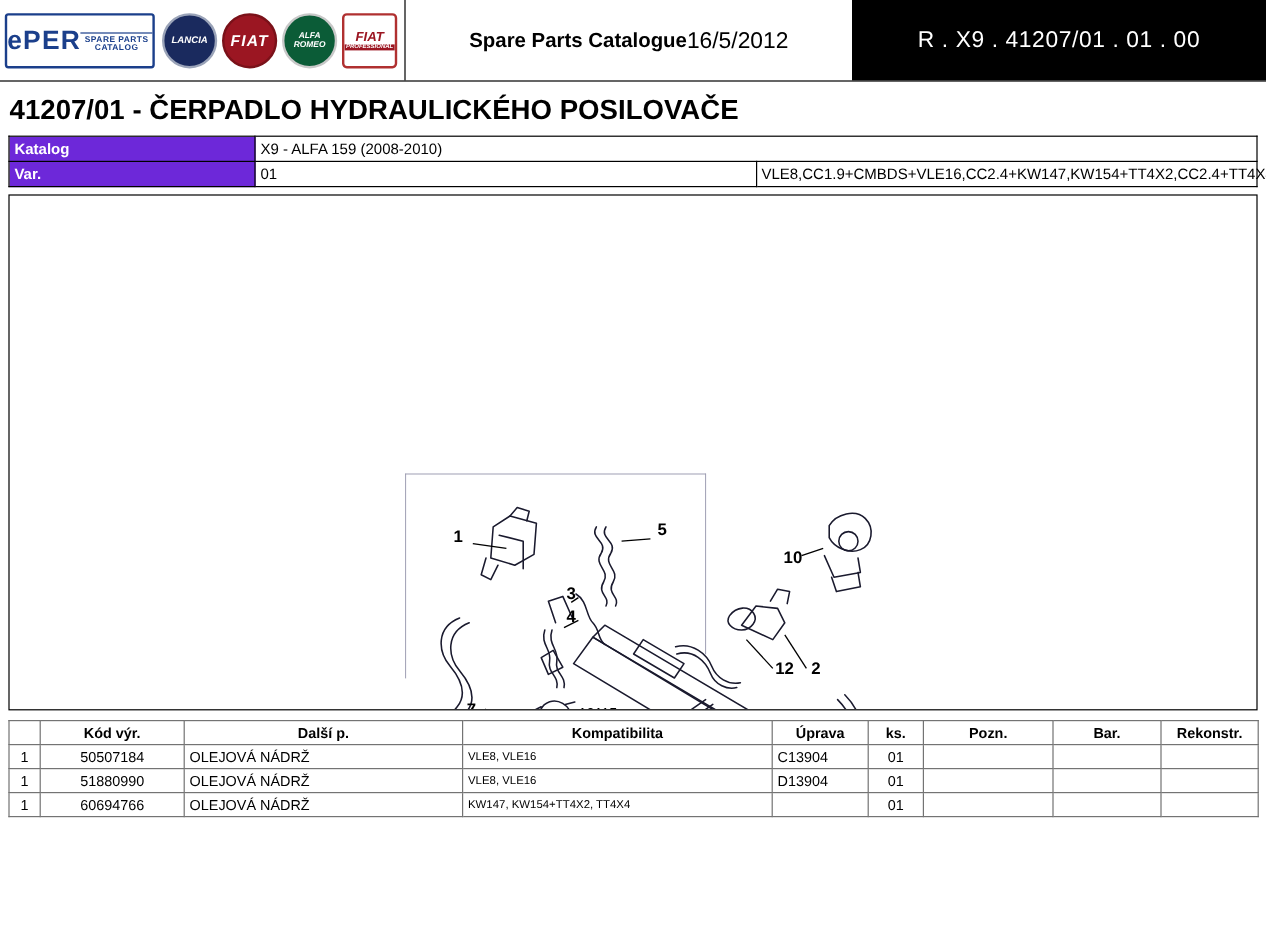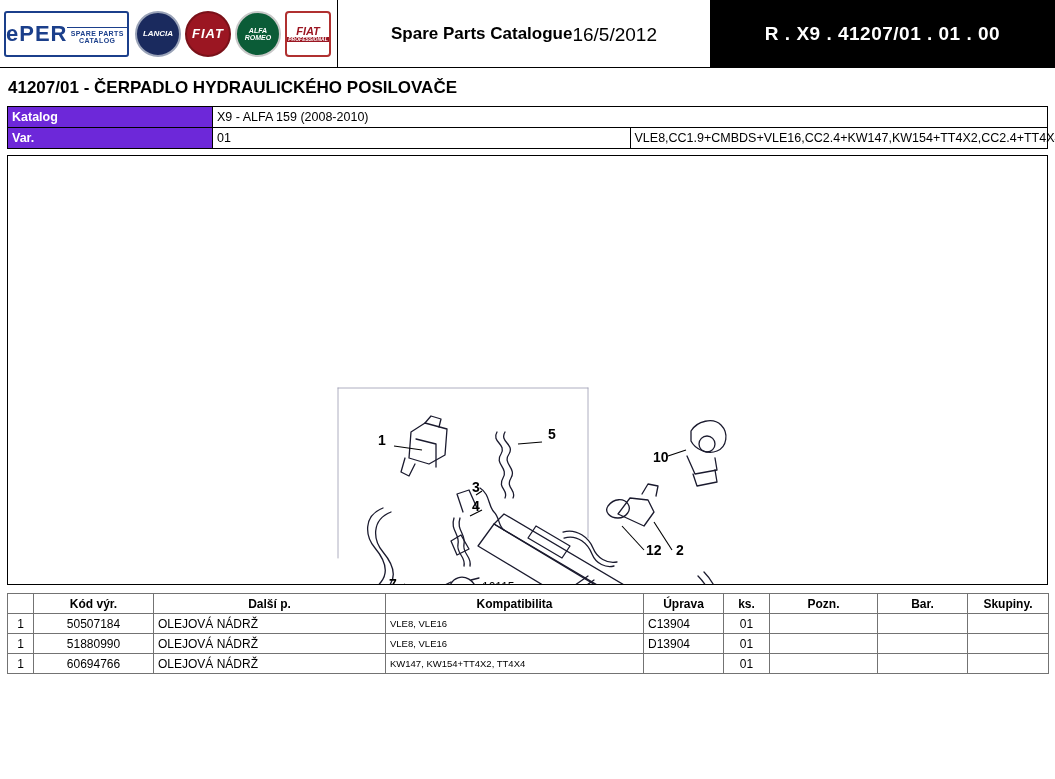--- a/index.html
+++ b/index.html
@@ -91,27 +91,27 @@
   .header-title .t1 { font-size: 17px; font-weight: bold; }
   .header-title .t2 { font-size: 19px; margin-top: 2px; }
   .header-code {
     width: 345px;
     background: #000;
     color: #fff;
     display: flex;
     align-items: center;
     justify-content: center;
     font-size: 19px;
-    font-weight: bold;
+    font-weight: normal;
     letter-spacing: 0.5px;
   }
 
   
   .page-title {
-    font-size: 17px;
+    font-size: 23px;
     font-weight: bold;
     padding: 10px 8px 8px 8px;
   }
 
   
   .info-table {
     width: 1041px;
     margin: 0 7px;
     border-collapse: collapse;
     table-layout: fixed;
@@ -337,21 +337,21 @@
   <thead>
     <tr>
       <th class="c-qty"></th>
       <th class="c-code">Kód výr.</th>
       <th class="c-desc">Další p.</th>
       <th class="c-comp">Kompatibilita</th>
       <th class="c-upr">Úprava</th>
       <th class="c-ks">ks.</th>
       <th class="c-poz">Pozn.</th>
       <th class="c-bar">Bar.</th>
-      <th class="c-rek">Skupiny.</th>
+      <th class="c-rek">Rekonstr.</th>
     </tr>
   </thead>
   <tbody>
     <tr>
       <td class="c-qty">1</td>
       <td class="c-code">50507184</td>
       <td class="c-desc">OLEJOVÁ NÁDRŽ</td>
       <td class="c-comp">VLE8, VLE16</td>
       <td class="c-upr">C13904</td>
       <td class="c-ks">01</td>

